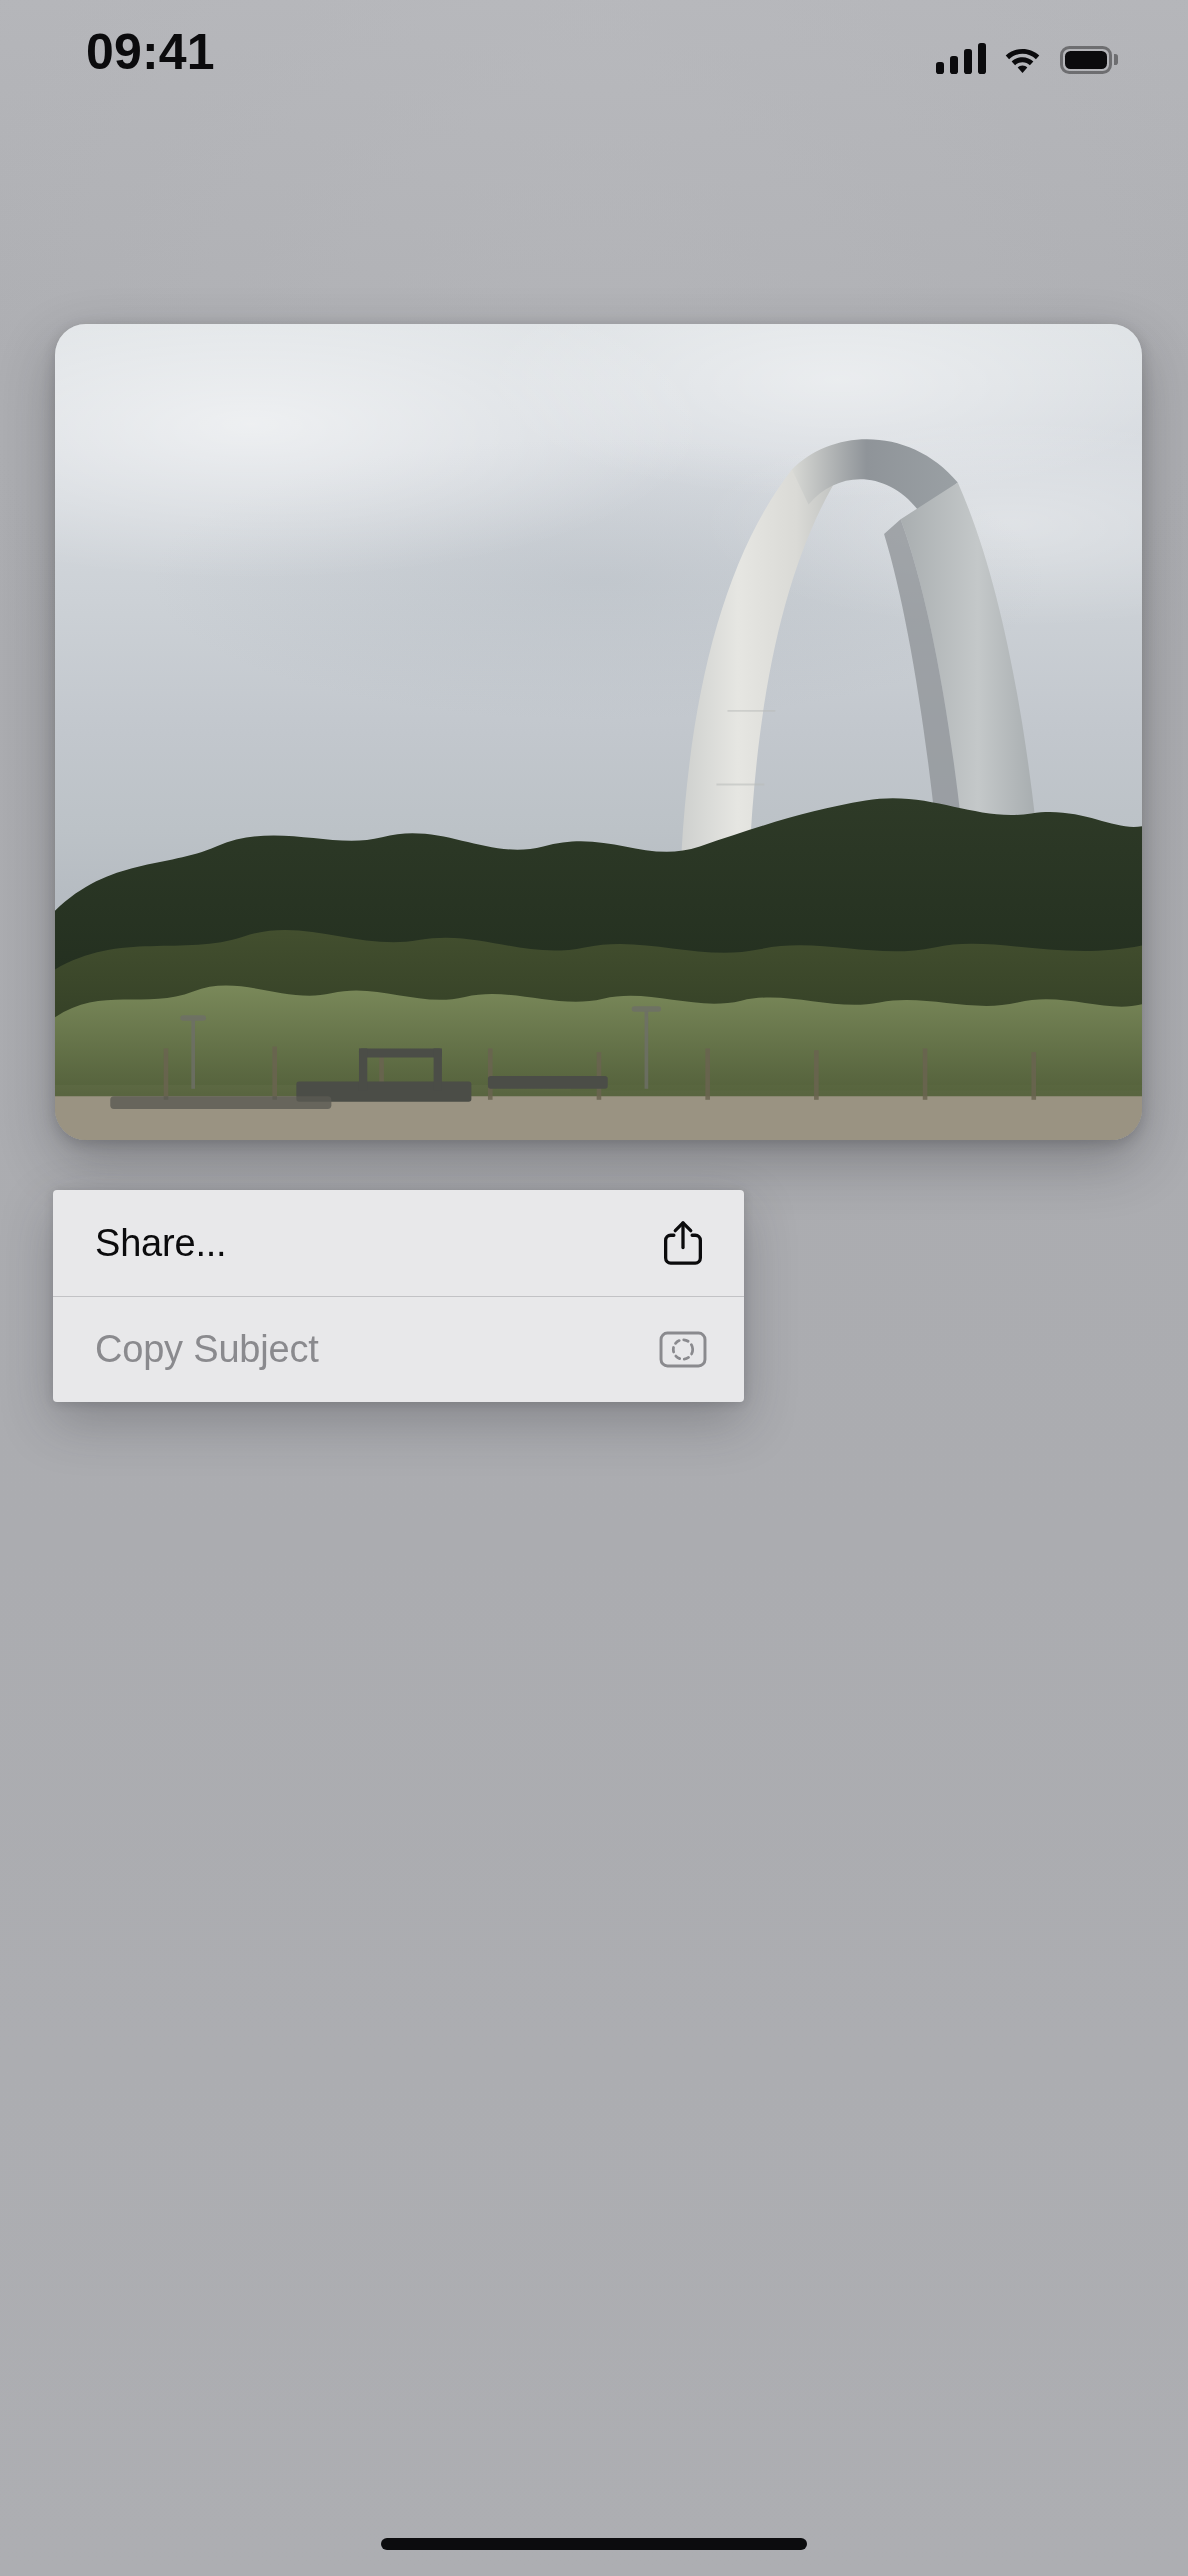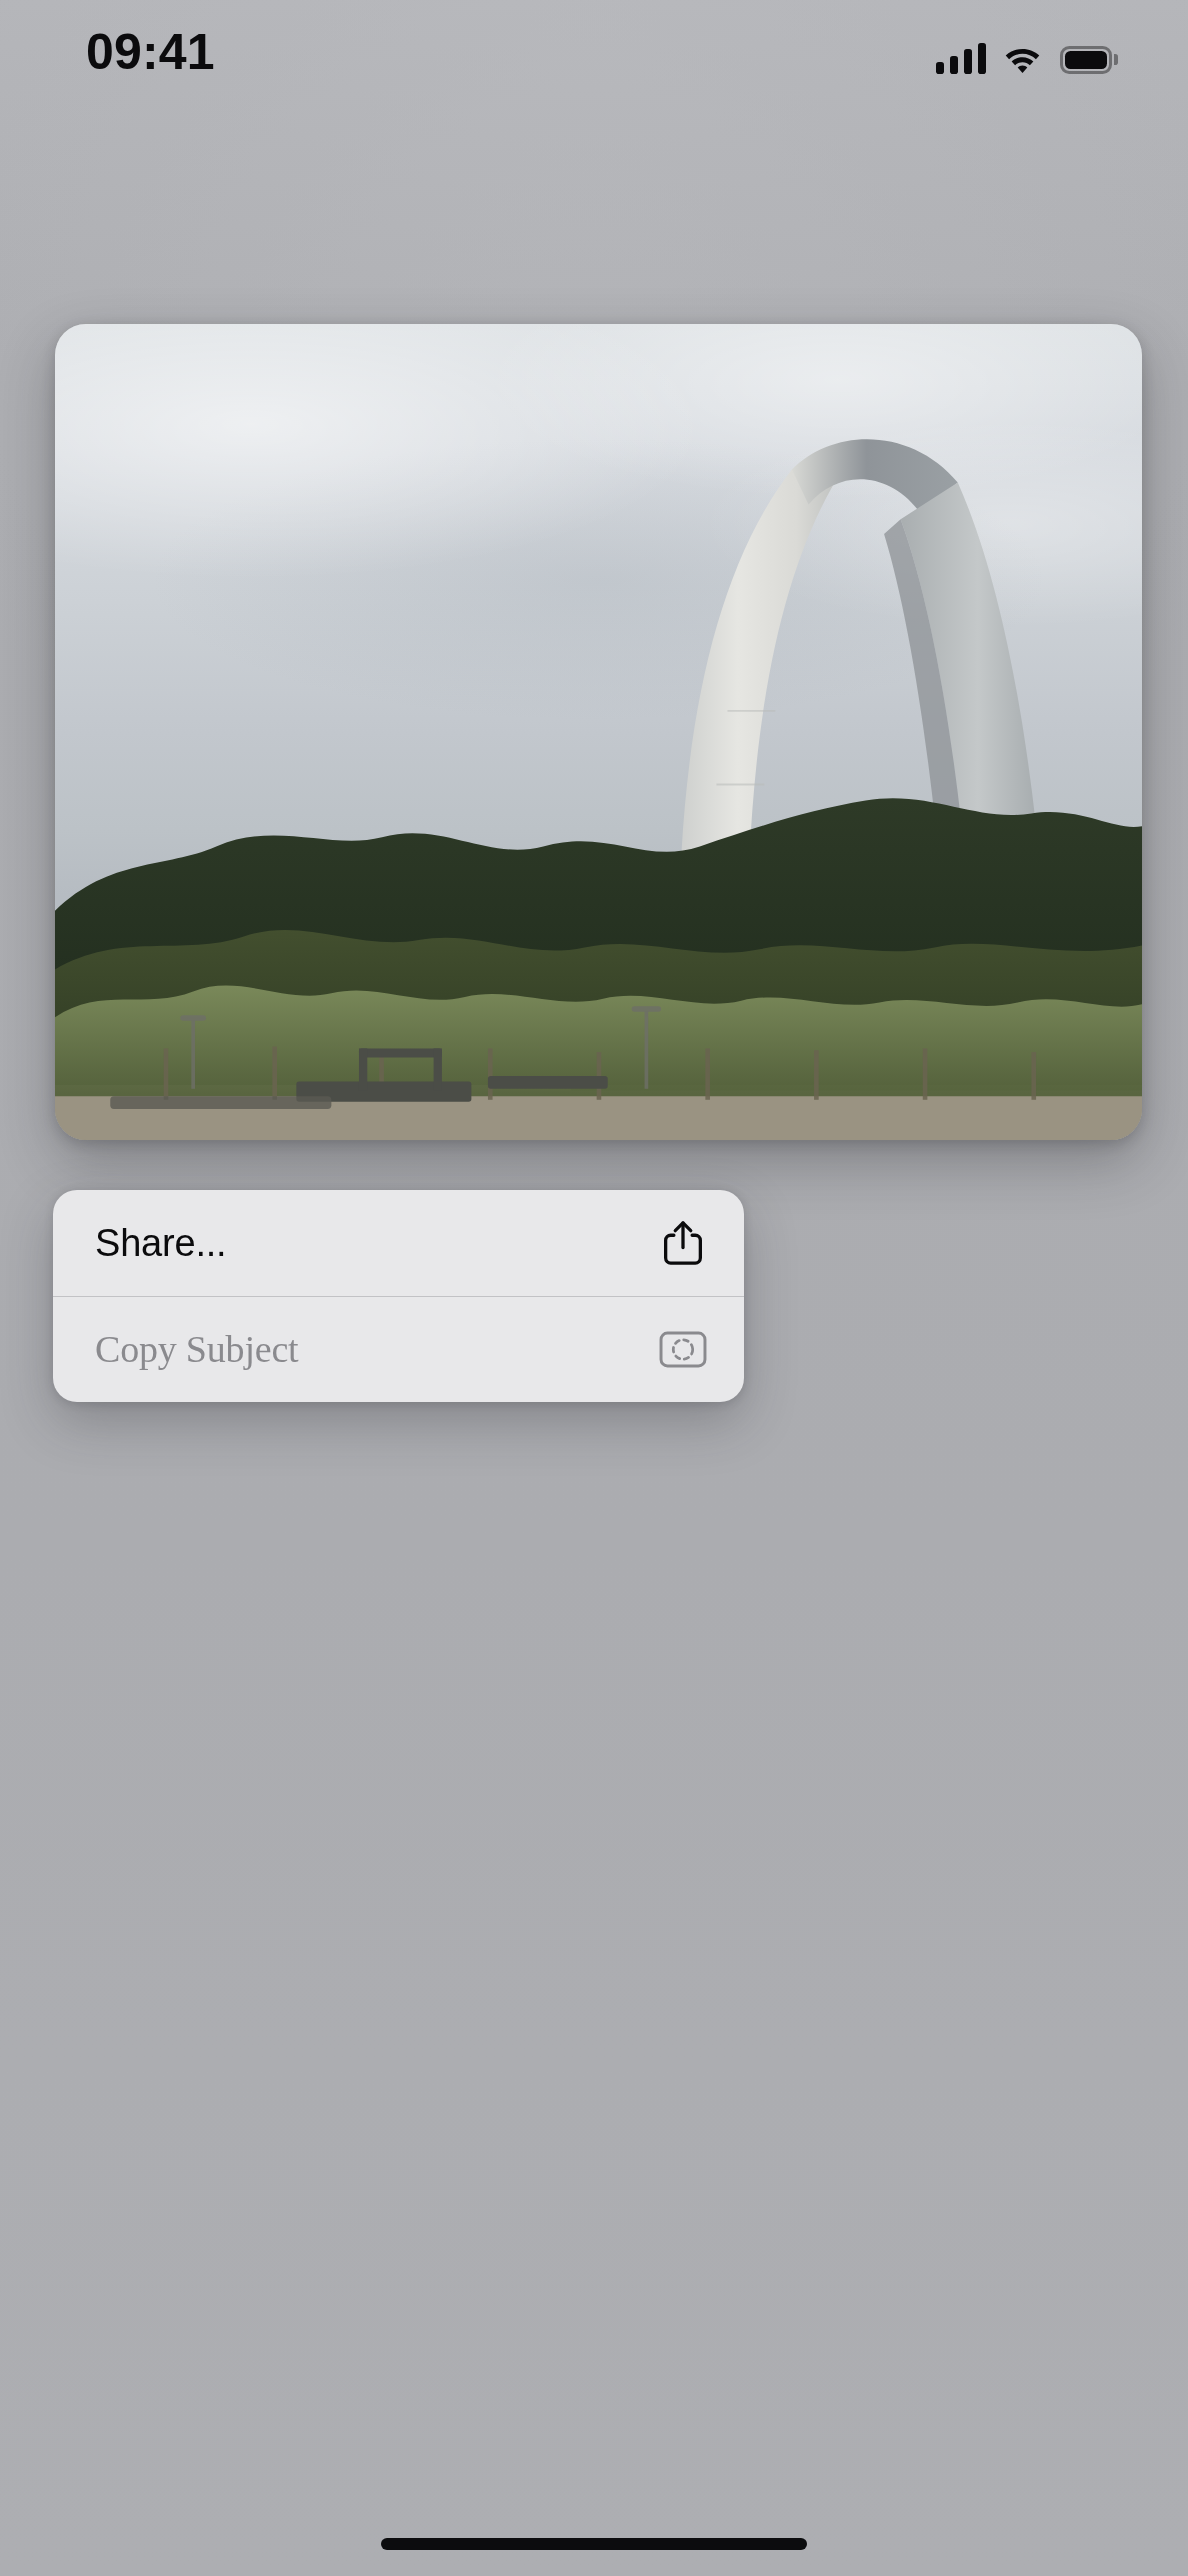--- a/index.html
+++ b/index.html
@@ -143,21 +143,21 @@
     height: 45%;
   }
   .trees-svg { width: 100%; height: 100%; display: block; }
 
   
   .menu {
     position: absolute;
     left: 53px;
     top: 1190px;
     width: 691px;
-    border-radius: 24px;
+    border-radius: 4px;
     background: #E8E8EA;
     overflow: hidden;
     box-shadow: 0 20px 52px rgba(40,40,45,0.28), 0 1.8px 9.2px rgba(40,40,45,0.16);
     z-index: 30;
   }
   .menu-row {
     position: relative;
     height: 106px;
     display: flex;
     align-items: center;
@@ -171,21 +171,21 @@
     height: 0.9px;
     background: rgba(60,60,67,0.22);
   }
   .menu-label {
     font-size: 38px;
     line-height: 44px;
     color: #0b0b0d;
     letter-spacing: -0.2px;
     white-space: nowrap;
   }
-  .menu-row.disabled .menu-label { color: #8A8A8E; font-family: Liberation Serif, serif; }
+  .menu-row.disabled .menu-label { color: #8A8A8E; }
   .menu-icon {
     width: 48px;
     height: 48px;
     flex: 0 0 auto;
     display: flex;
     align-items: center;
     justify-content: center;
   }
   .menu-icon svg { display: block; }
 

